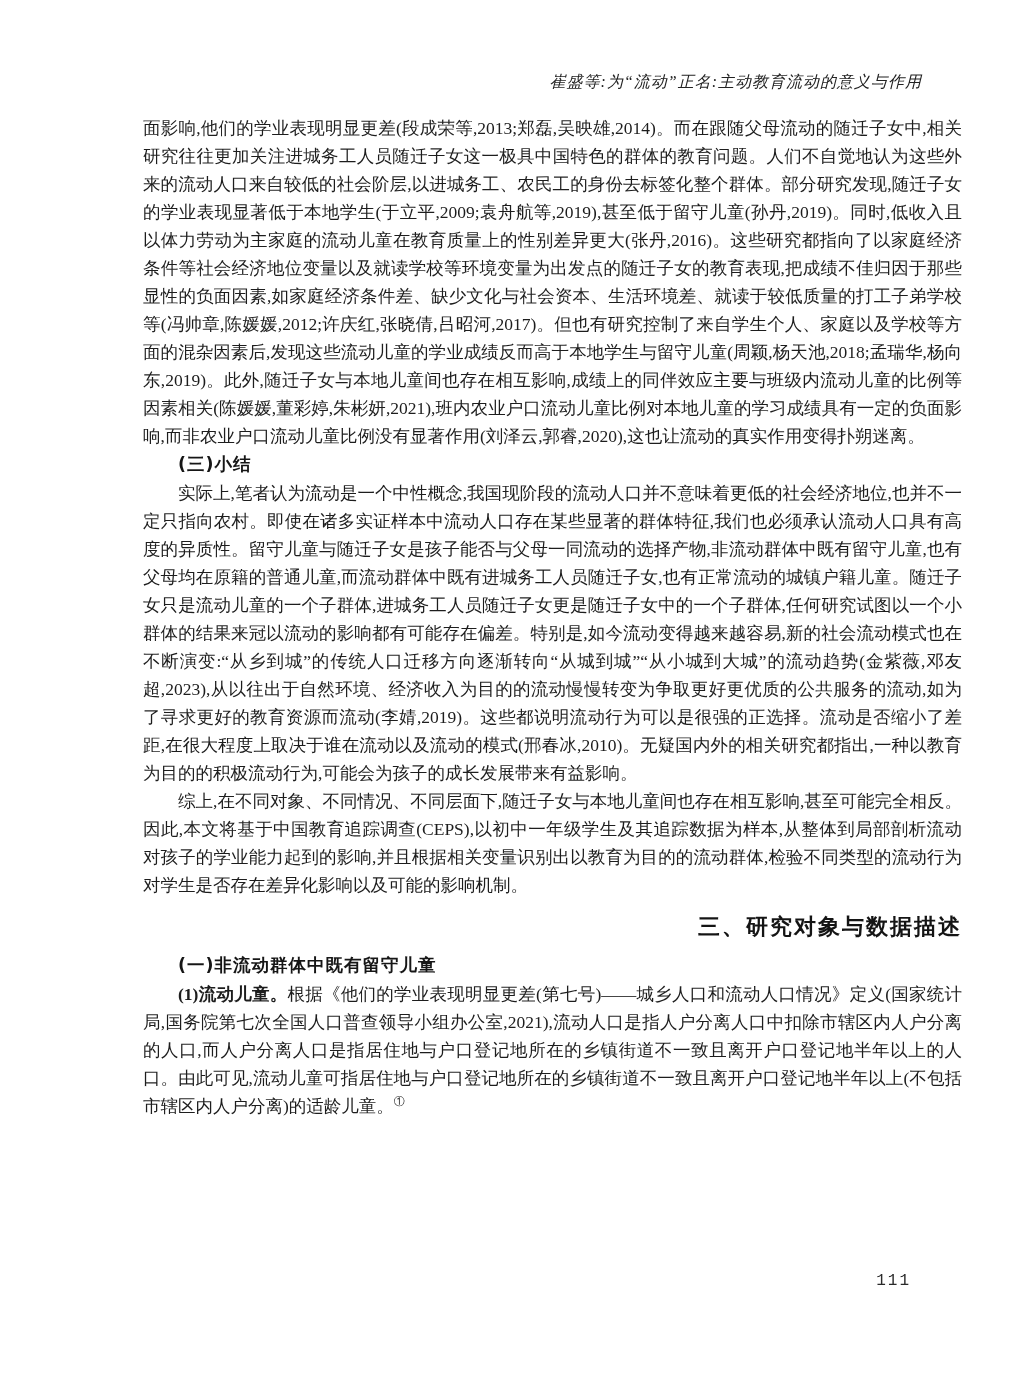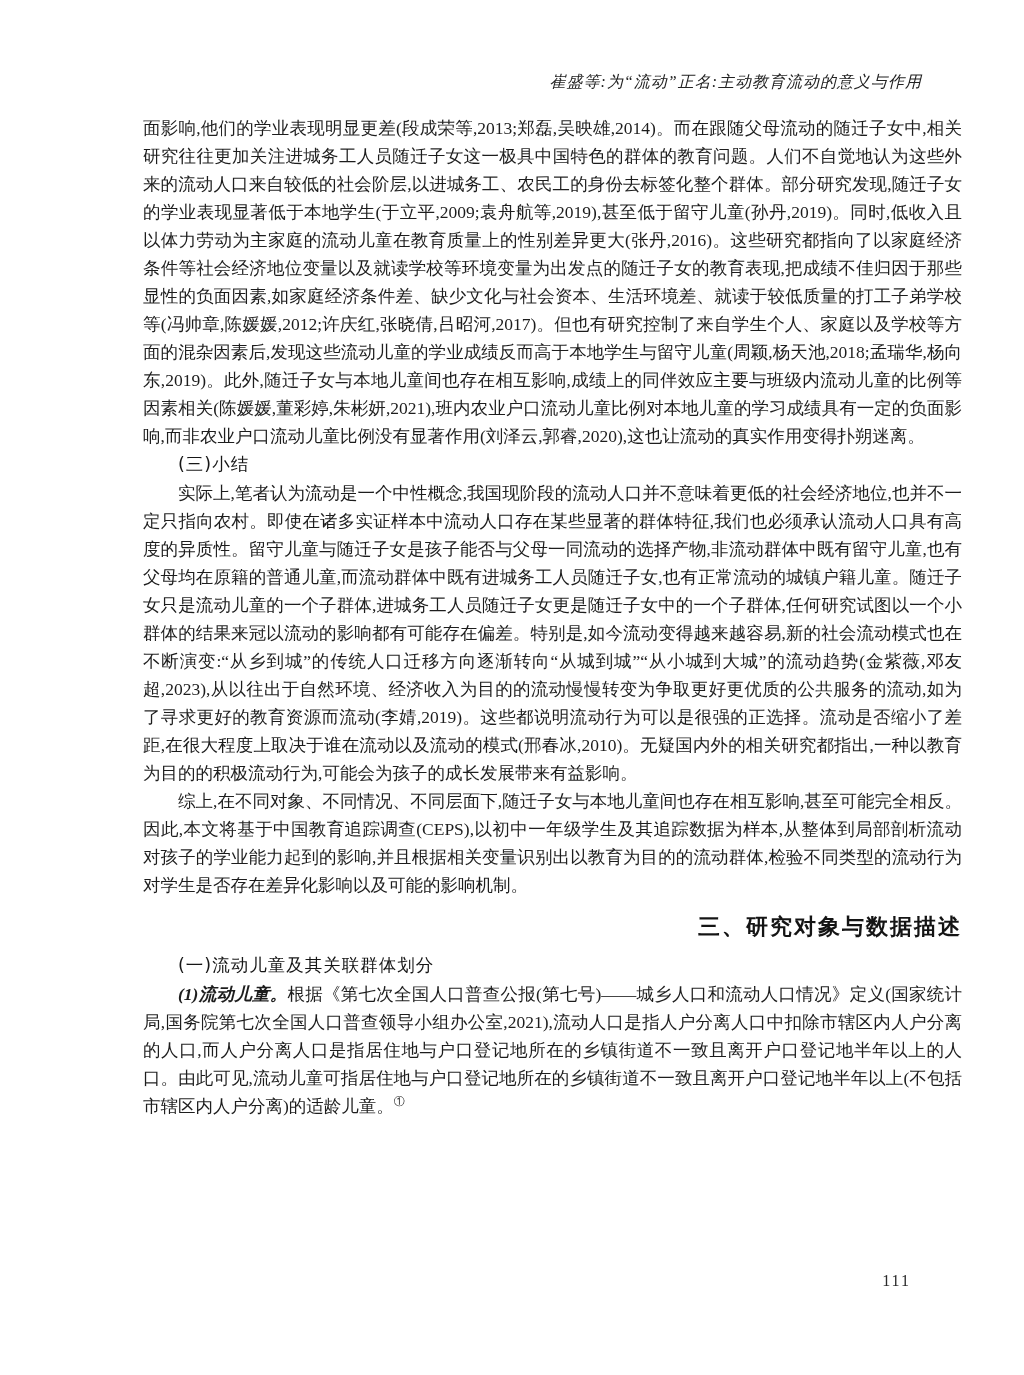--- a/index.html
+++ b/index.html
@@ -35,50 +35,51 @@
   .para {
     font-size: 17.5px;
     line-height: 28px;
     text-align: justify;
     text-indent: 2em;
     text-align-last: left;
   }
   .para.no-indent { text-indent: 0; }
   .sub-heading {
     font-family: "DejaVu Sans", "Liberation Sans", sans-serif;
-    font-weight: normal;
+    font-weight: bold;
     font-size: 17.5px;
     line-height: 29px;
     text-indent: 2em;
     color: #161616;
     letter-spacing: 1px;
   }
   .section-heading {
     font-family: "DejaVu Sans", "Liberation Sans", sans-serif;
     font-weight: bold;
     font-size: 22px;
     line-height: 30px;
     text-align: right;
     margin: 13px 0 9px 0;
     color: #141414;
     letter-spacing: 2px;
   }
-  .term-lead { font-weight: bold; font-style: italic; }
+  .term-lead { font-weight: bold; }
   .footnote-sup {
     font-size: 11px;
     vertical-align: super;
     line-height: 0;
   }
   .page-number {
     position: absolute;
     top: 1272px;
     right: 113px;
     font-size: 16px;
     color: #2a2a2a;
     letter-spacing: 2px;
+    font-family: Liberation Mono, monospace;
   }
   .page-footer {
     position: absolute;
     top: 1322px;
     left: 33px;
     right: 0;
     font-size: 17px;
     color: #b4b2b2;
     white-space: nowrap;
   }
@@ -96,23 +97,23 @@
     <p class="para no-indent">面影响,他们的学业表现明显更差(段成荣等,2013;郑磊,吴映雄,2014)。而在跟随父母流动的随迁子女中,相关研究往往更加关注进城务工人员随迁子女这一极具中国特色的群体的教育问题。人们不自觉地认为这些外来的流动人口来自较低的社会阶层,以进城务工、农民工的身份去标签化整个群体。部分研究发现,随迁子女的学业表现显著低于本地学生(于立平,2009;袁舟航等,2019),甚至低于留守儿童(孙丹,2019)。同时,低收入且以体力劳动为主家庭的流动儿童在教育质量上的性别差异更大(张丹,2016)。这些研究都指向了以家庭经济条件等社会经济地位变量以及就读学校等环境变量为出发点的随迁子女的教育表现,把成绩不佳归因于那些显性的负面因素,如家庭经济条件差、缺少文化与社会资本、生活环境差、就读于较低质量的打工子弟学校等(冯帅章,陈媛媛,2012;许庆红,张晓倩,吕昭河,2017)。但也有研究控制了来自学生个人、家庭以及学校等方面的混杂因素后,发现这些流动儿童的学业成绩反而高于本地学生与留守儿童(周颖,杨天池,2018;孟瑞华,杨向东,2019)。此外,随迁子女与本地儿童间也存在相互影响,成绩上的同伴效应主要与班级内流动儿童的比例等因素相关(陈媛媛,董彩婷,朱彬妍,2021),班内农业户口流动儿童比例对本地儿童的学习成绩具有一定的负面影响,而非农业户口流动儿童比例没有显著作用(刘泽云,郭睿,2020),这也让流动的真实作用变得扑朔迷离。</p>
 
     <h3 class="sub-heading">(三)小结</h3>
 
     <p class="para">实际上,笔者认为流动是一个中性概念,我国现阶段的流动人口并不意味着更低的社会经济地位,也并不一定只指向农村。即使在诸多实证样本中流动人口存在某些显著的群体特征,我们也必须承认流动人口具有高度的异质性。留守儿童与随迁子女是孩子能否与父母一同流动的选择产物,非流动群体中既有留守儿童,也有父母均在原籍的普通儿童,而流动群体中既有进城务工人员随迁子女,也有正常流动的城镇户籍儿童。随迁子女只是流动儿童的一个子群体,进城务工人员随迁子女更是随迁子女中的一个子群体,任何研究试图以一个小群体的结果来冠以流动的影响都有可能存在偏差。特别是,如今流动变得越来越容易,新的社会流动模式也在不断演变:“从乡到城”的传统人口迁移方向逐渐转向“从城到城”“从小城到大城”的流动趋势(金紫薇,邓友超,2023),从以往出于自然环境、经济收入为目的的流动慢慢转变为争取更好更优质的公共服务的流动,如为了寻求更好的教育资源而流动(李婧,2019)。这些都说明流动行为可以是很强的正选择。流动是否缩小了差距,在很大程度上取决于谁在流动以及流动的模式(邢春冰,2010)。无疑国内外的相关研究都指出,一种以教育为目的的积极流动行为,可能会为孩子的成长发展带来有益影响。</p>
 
     <p class="para">综上,在不同对象、不同情况、不同层面下,随迁子女与本地儿童间也存在相互影响,甚至可能完全相反。因此,本文将基于中国教育追踪调查(CEPS),以初中一年级学生及其追踪数据为样本,从整体到局部剖析流动对孩子的学业能力起到的影响,并且根据相关变量识别出以教育为目的的流动群体,检验不同类型的流动行为对学生是否存在差异化影响以及可能的影响机制。</p>
 
     <h2 class="section-heading">三、研究对象与数据描述</h2>
 
-    <h3 class="sub-heading">(一)流动儿童及其关联群体划分</h3>
+    <h3 class="sub-heading">(一)非流动群体中既有留守儿童</h3>
 
 
-    <p class="para"><span class="term-lead">(1)流动儿童。</span><span>根据《第七次全国人口普查公报(第七号)——城乡人口和流动人口情况》定义(国家统计局,国务院第七次全国人口普查领导小组办公室,2021),流动人口是指人户分离人口中扣除市辖区内人户分离的人口,而人户分离人口是指居住地与户口登记地所在的乡镇街道不一致且离开户口登记地半年以上的人口。由此可见,流动儿童可指居住地与户口登记地所在的乡镇街道不一致且离开户口登记地半年以上(不包括市辖区内人户分离)的适龄儿童。</span><sup class="footnote-sup">①</sup></p>
+    <p class="para"><span class="term-lead">(1)流动儿童。</span><span>根据《他们的学业表现明显更差(第七号)——城乡人口和流动人口情况》定义(国家统计局,国务院第七次全国人口普查领导小组办公室,2021),流动人口是指人户分离人口中扣除市辖区内人户分离的人口,而人户分离人口是指居住地与户口登记地所在的乡镇街道不一致且离开户口登记地半年以上的人口。由此可见,流动儿童可指居住地与户口登记地所在的乡镇街道不一致且离开户口登记地半年以上(不包括市辖区内人户分离)的适龄儿童。</span><sup class="footnote-sup">①</sup></p>
 
   </main>
 
   <div class="page-number">111</div>
 
 
 </div>
 
 </body></html>

